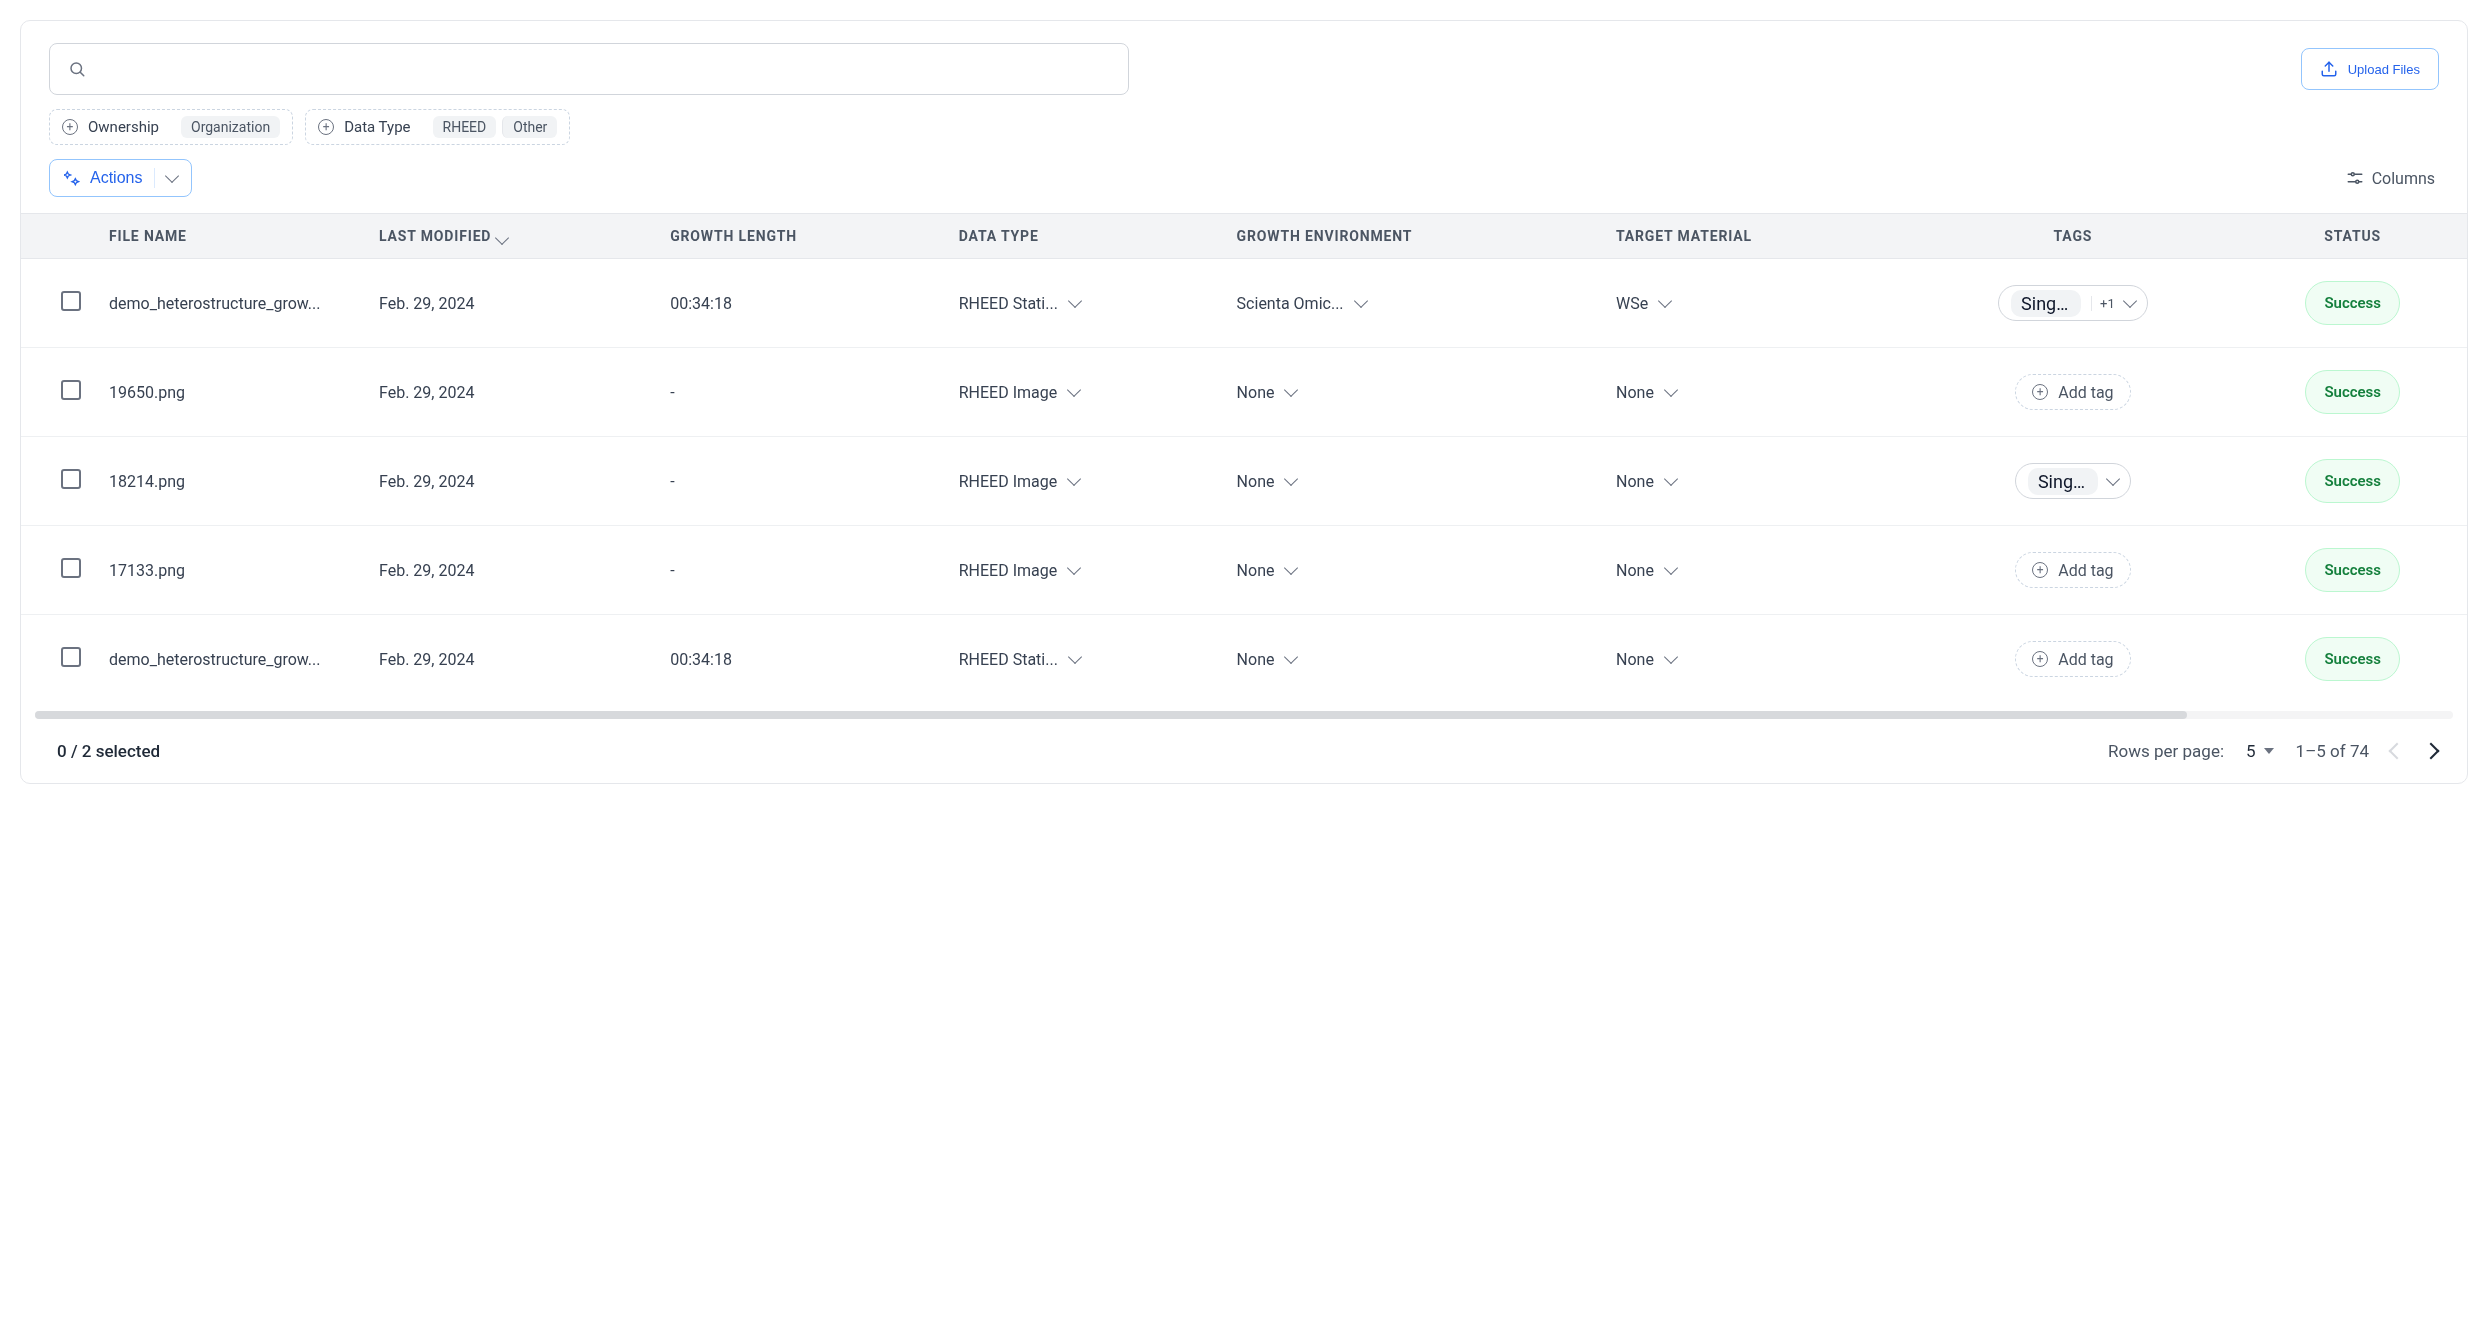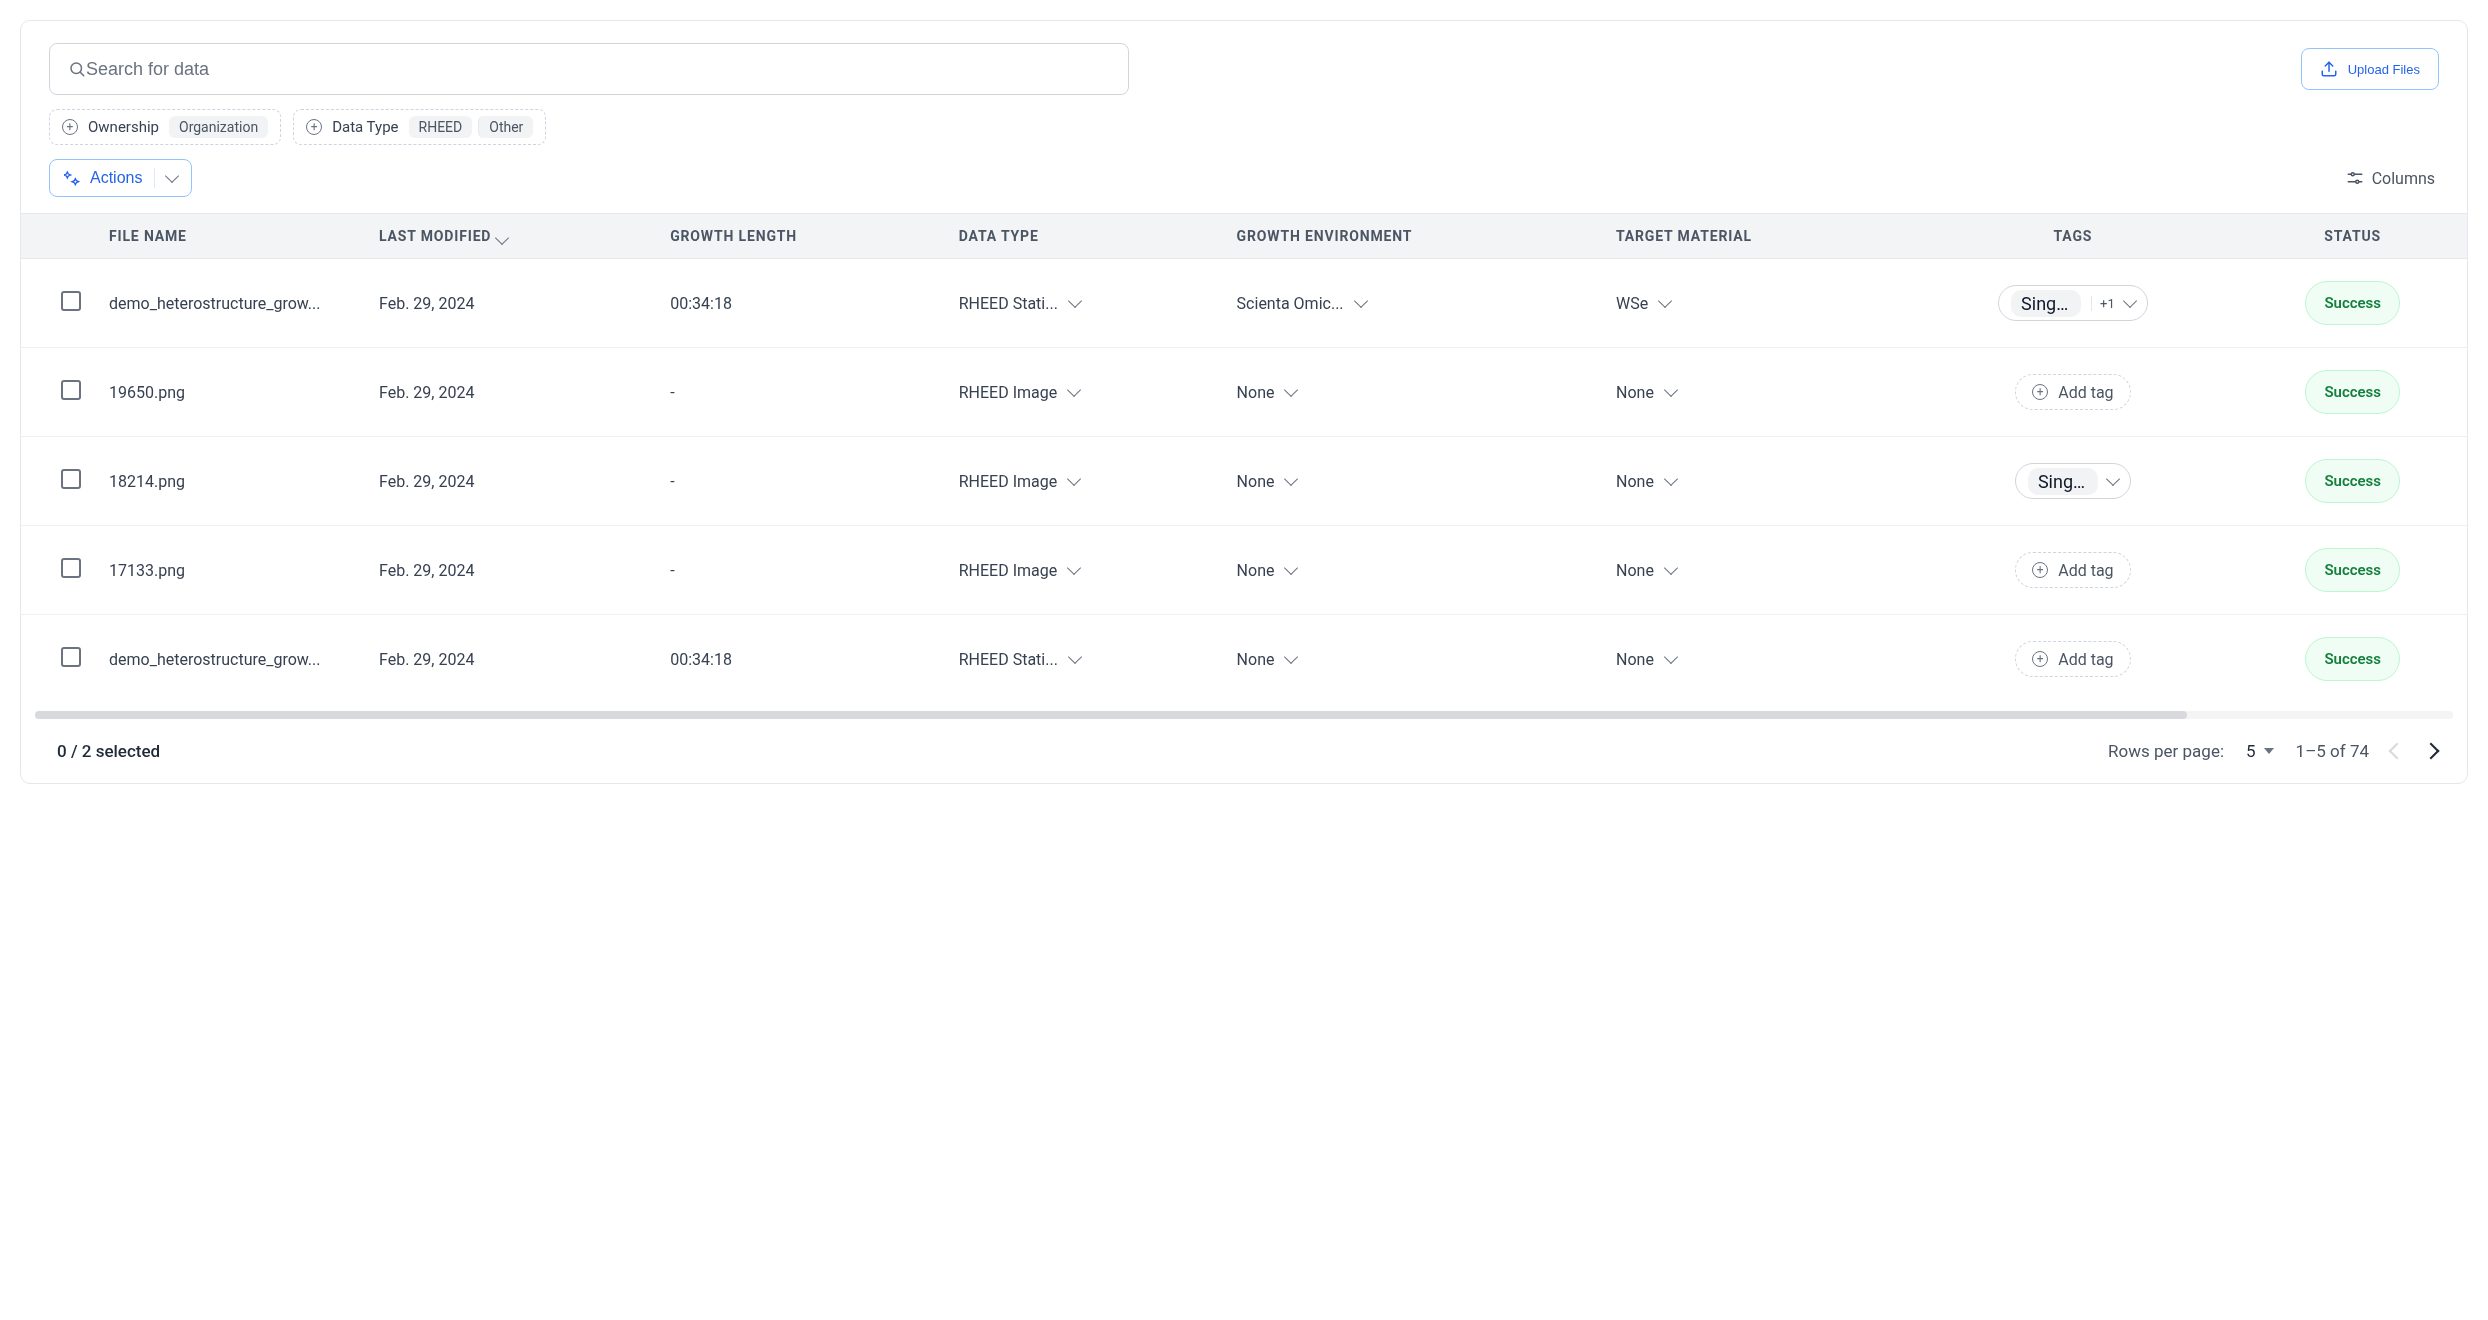--- a/index.html
+++ b/index.html
@@ -75,21 +75,21 @@
   }
   .plus-circle {
     width: 16px; height: 16px;
     border: 1.5px solid #6b7280;
     border-radius: 50%;
     display: inline-flex;
     align-items: center; justify-content: center;
     font-size: 12px; line-height: 1;
     color: #6b7280;
   }
-  .chiprow { display: inline-flex; gap: 6px; }
+  .chiprow { display: inline-flex; gap: 6px; margin-left: 12px; }
   .chip {
     background: #f1f3f5;
     color: #4b5563;
     padding: 3px 10px;
     border-radius: 6px;
     font-size: 14px;
     border-left: 1px solid #e5e7eb;
   }
   .chip:first-child { border-left: none; }
   .action-row {
@@ -291,21 +291,20 @@
 
 <div class="card">
 
   <div class="toolbar">
     <div class="toolbar-top">
       <div class="search-wrap">
         <svg class="icon-svg" width="18" height="18" viewBox="0 0 24 24" fill="none" stroke="#6b7280" stroke-width="2" stroke-linecap="round">
             <circle cx="11" cy="11" r="7"></circle>
             <line x1="21" y1="21" x2="16.65" y2="16.65"></line>
           </svg>
-        <input type="text" placeholder="Search for data" style="">
       </div>
       <button class="upload-btn">
         <svg class="icon-svg" width="18" height="18" viewBox="0 0 24 24" fill="none" stroke="#2563eb" stroke-width="2" stroke-linecap="round" stroke-linejoin="round">
             <path d="M21 15v4a2 2 0 0 1-2 2H5a2 2 0 0 1-2-2v-4"></path>
             <polyline points="17 8 12 3 7 8"></polyline>
             <line x1="12" y1="3" x2="12" y2="15"></line>
           </svg>
         <span>Upload Files</span>
       </button>
     </div>

